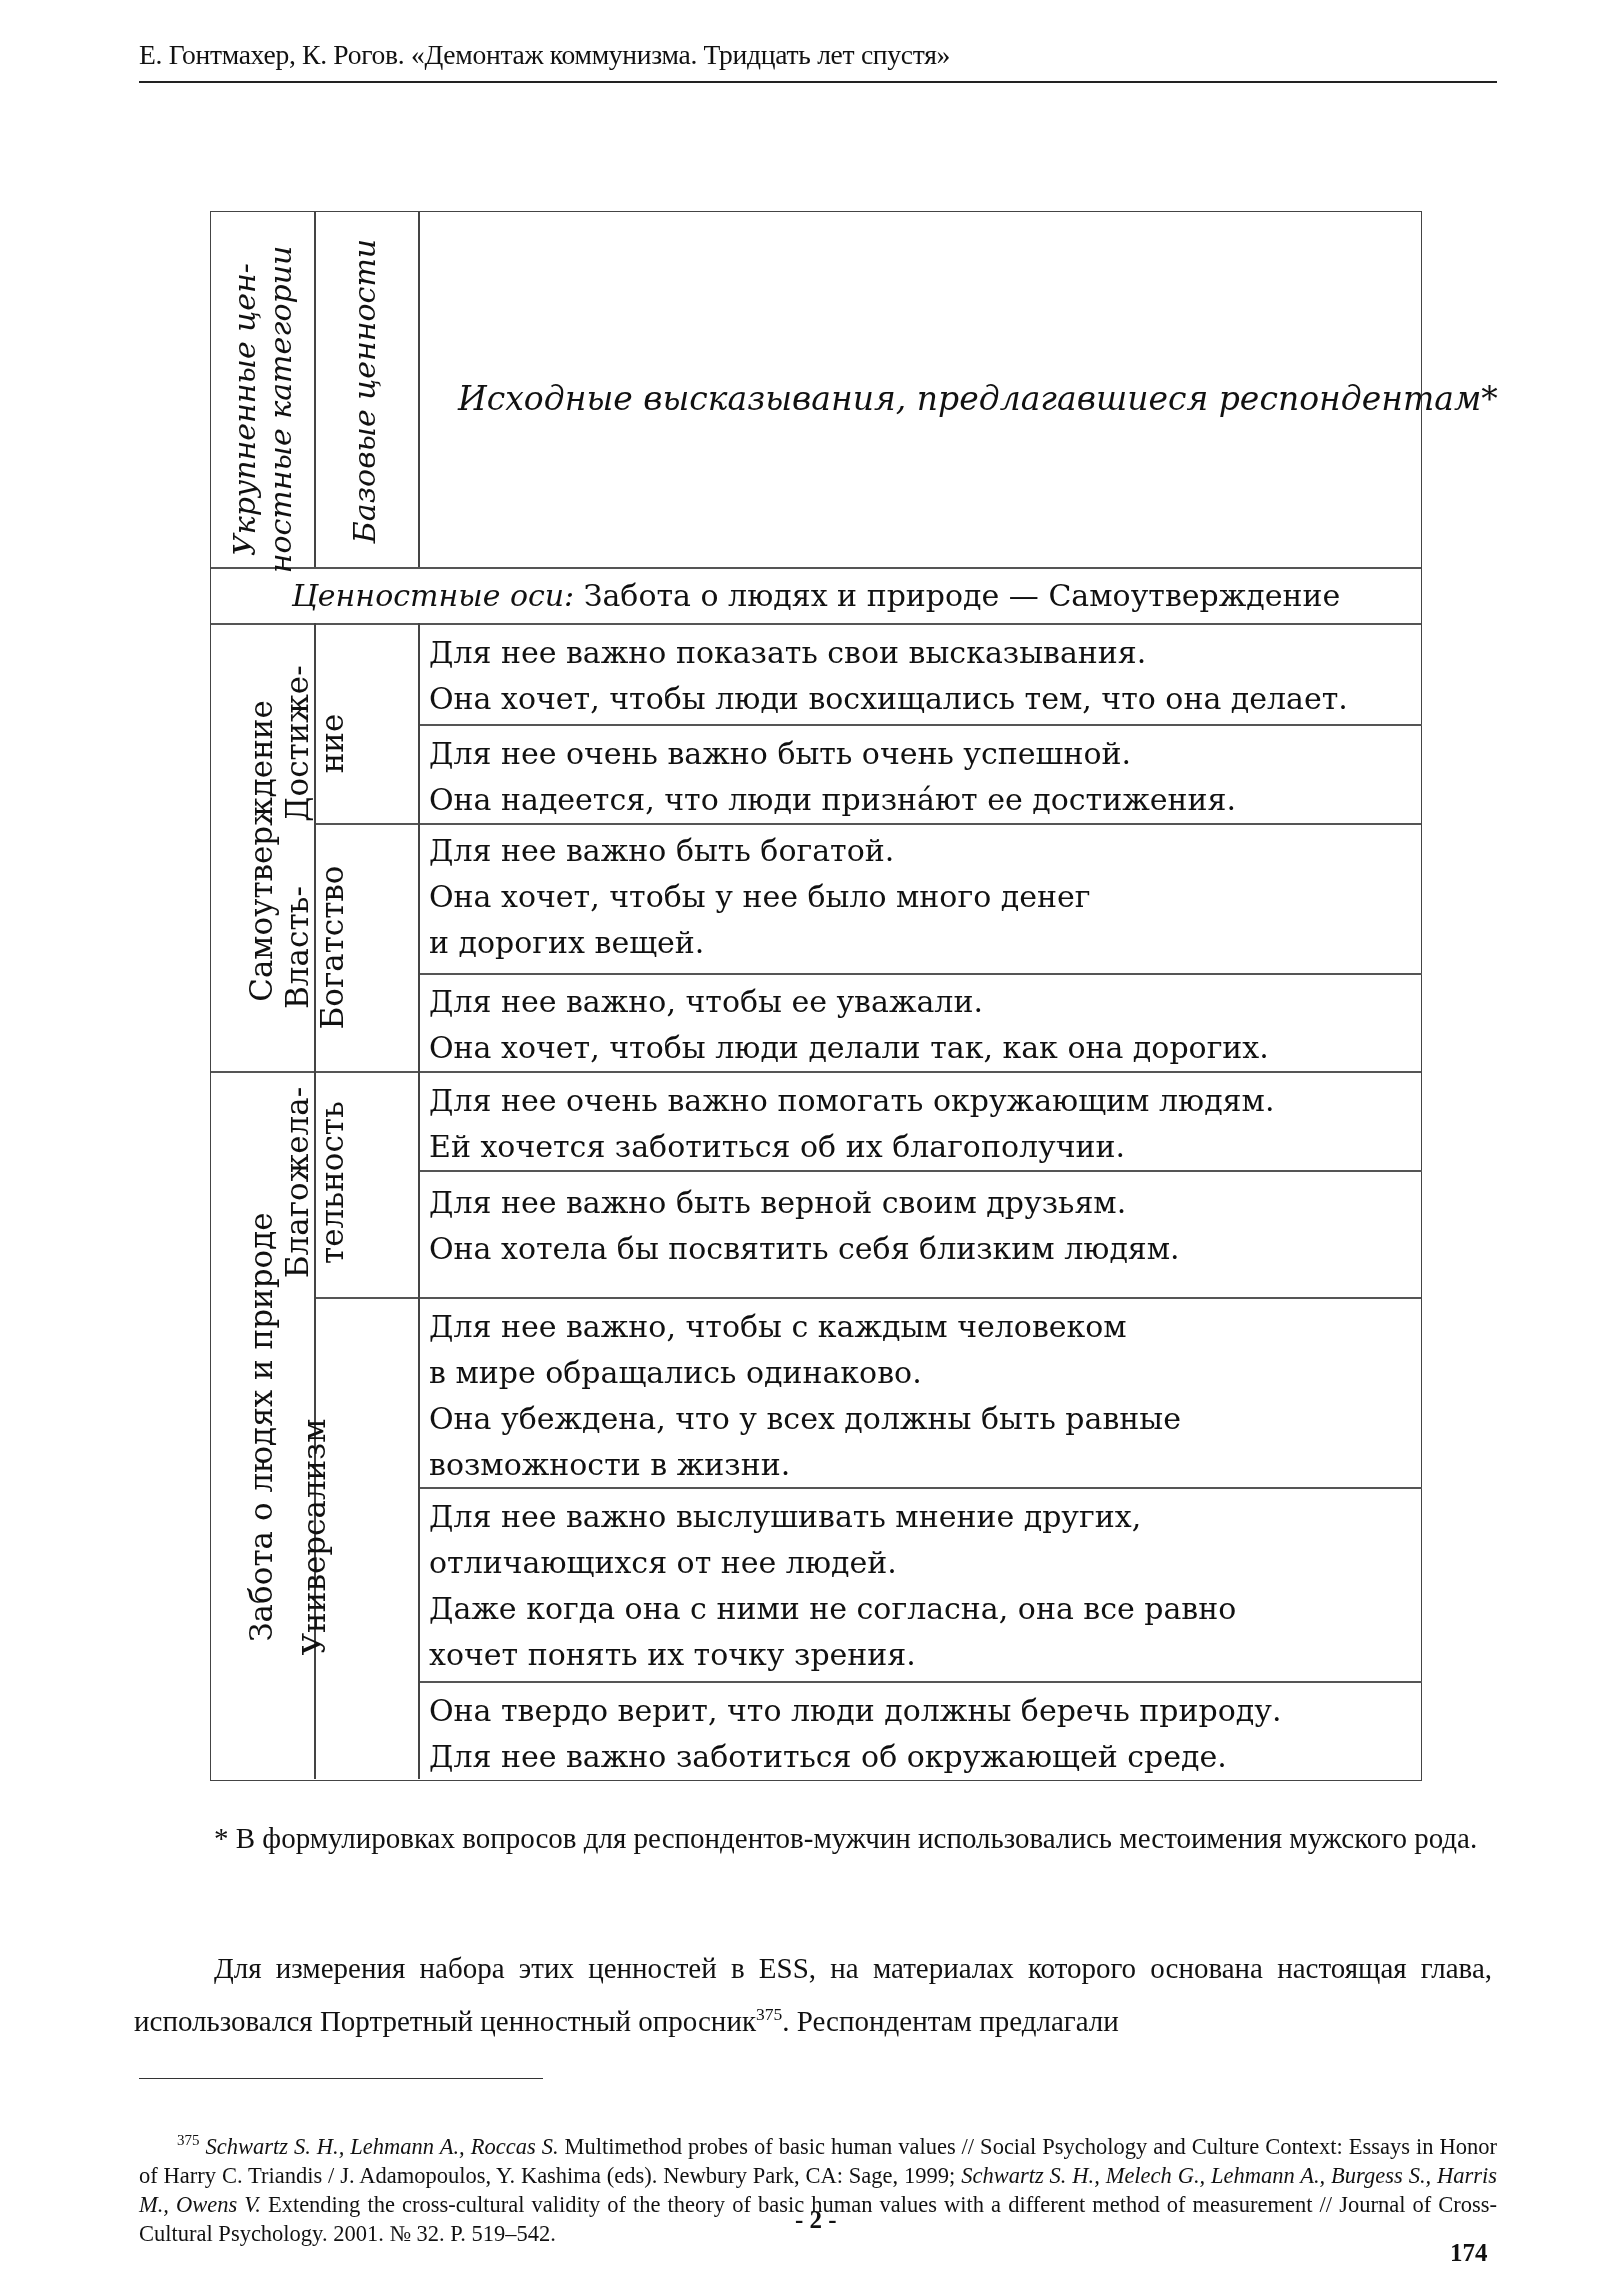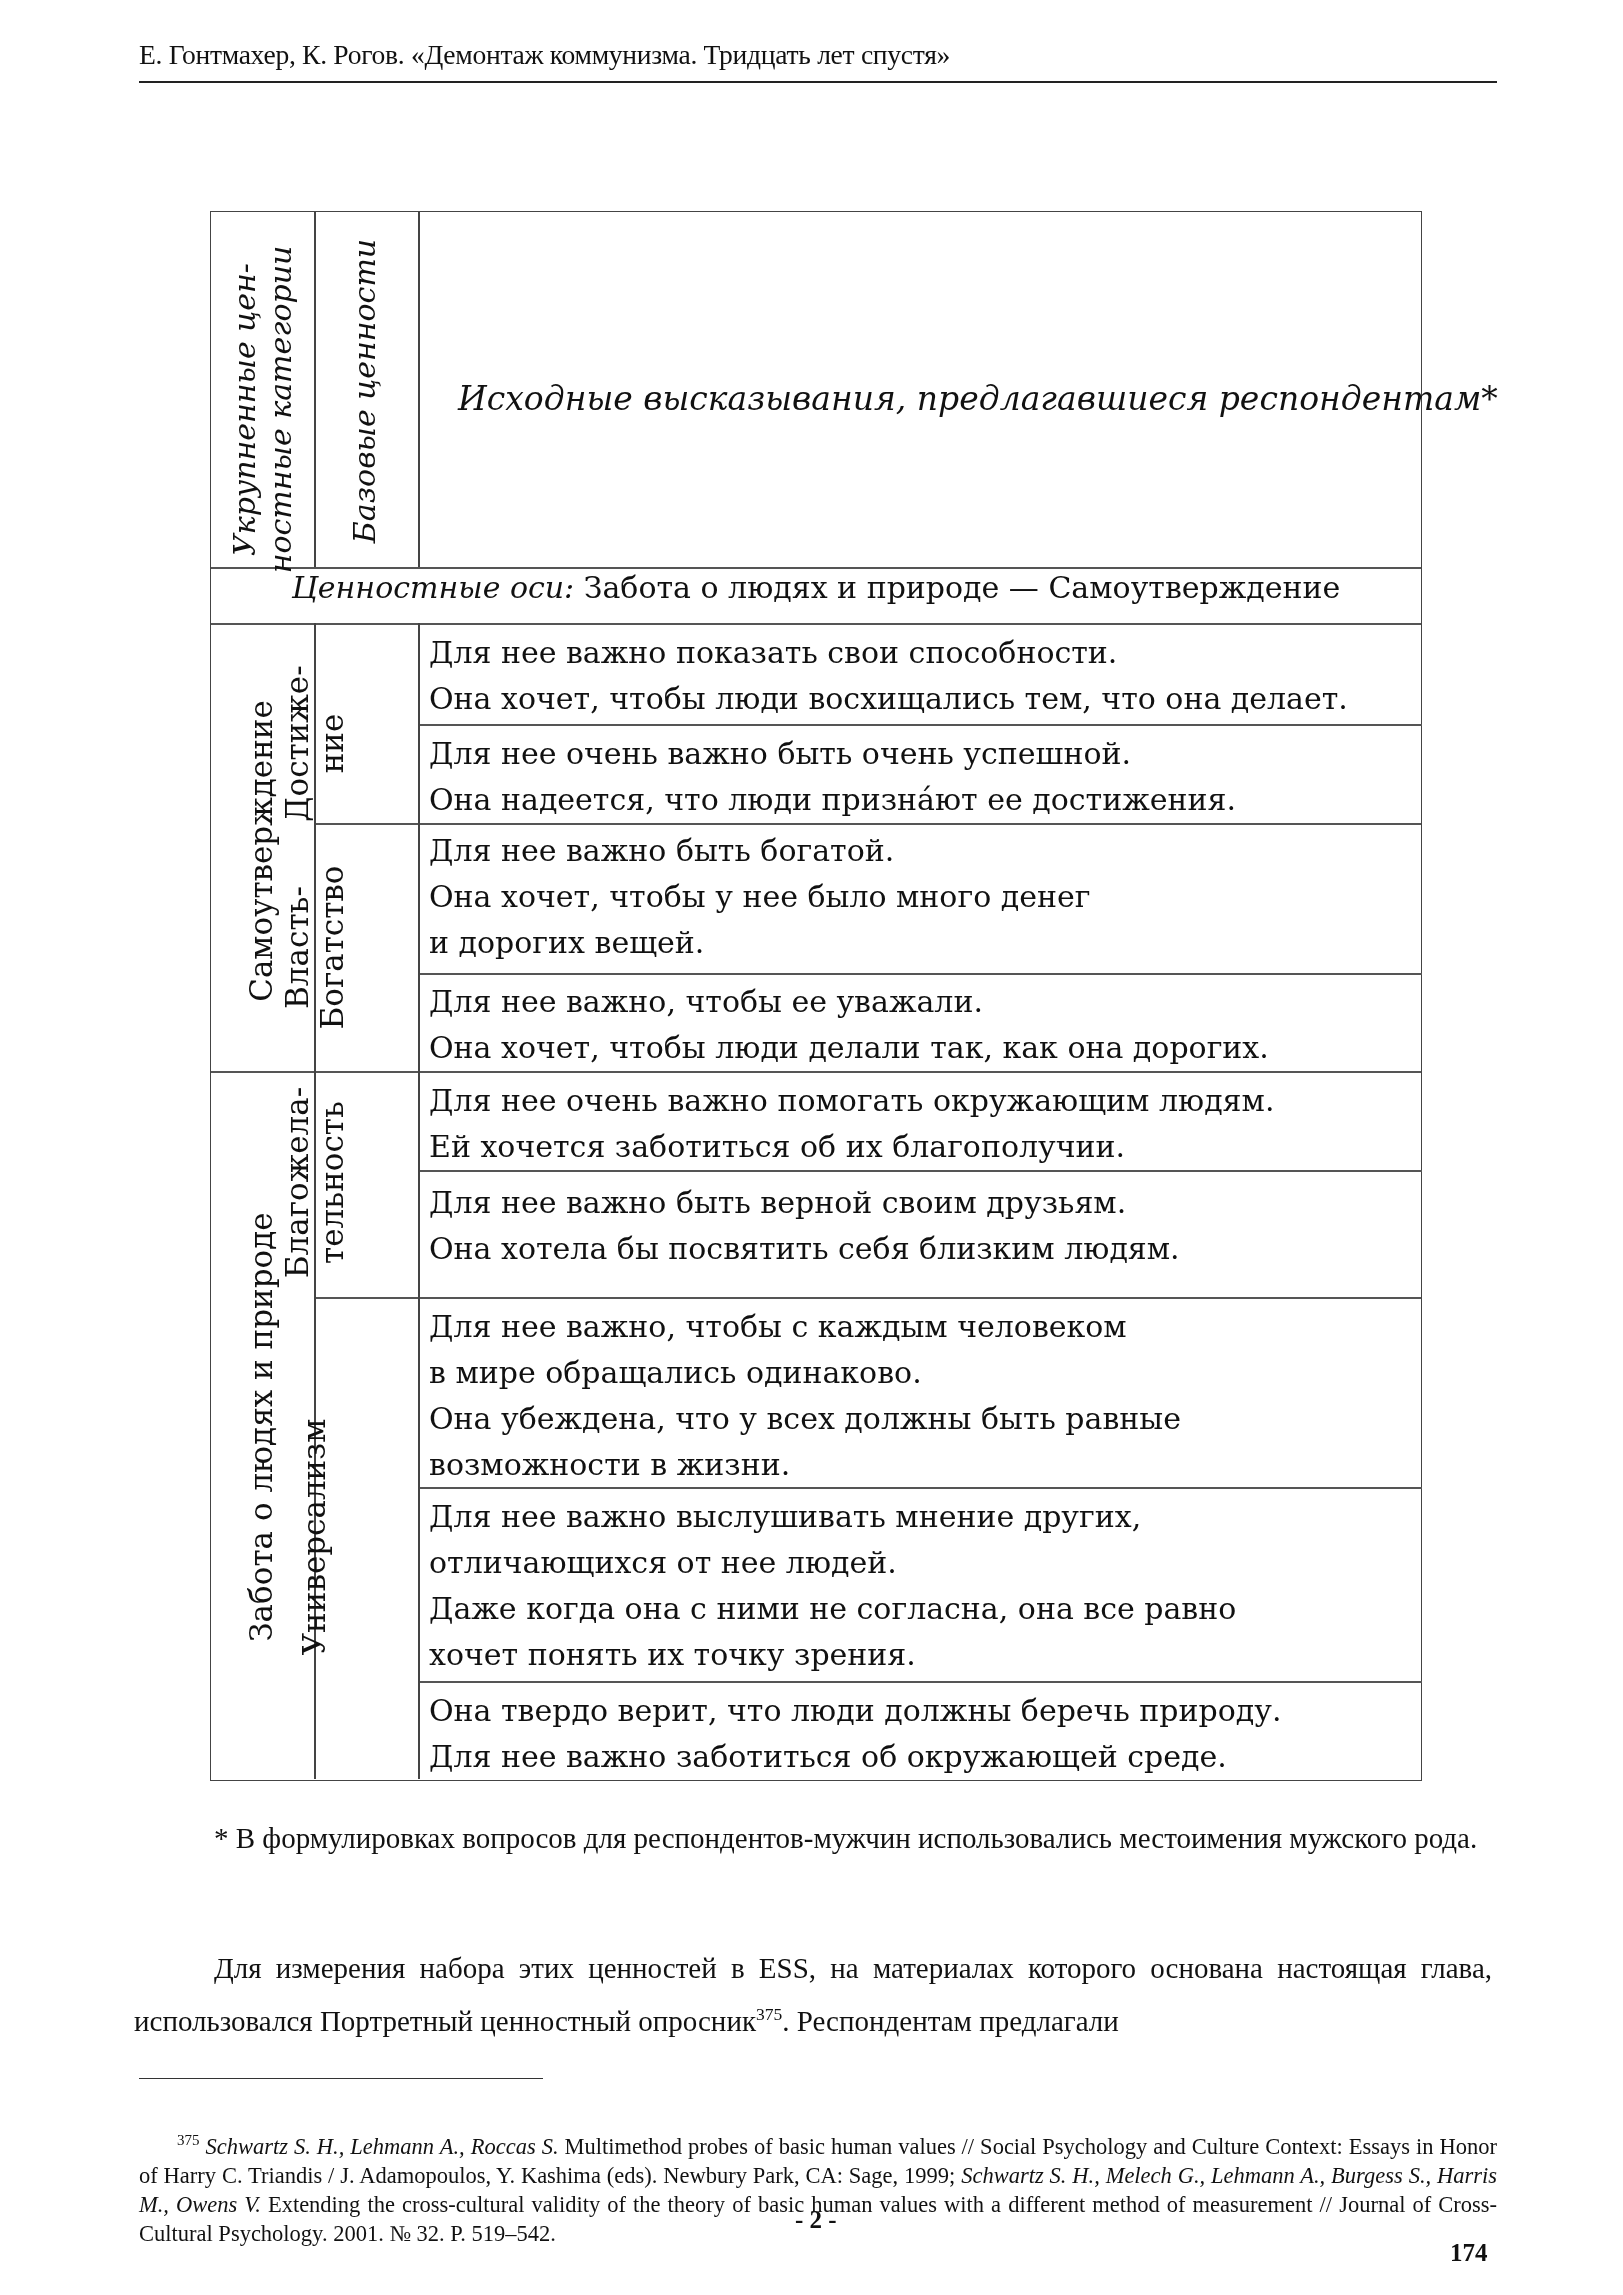--- a/index.html
+++ b/index.html
@@ -47,37 +47,37 @@
   <div class="vl" style="left:103px;top:411px;height:1156px"></div>
   <div class="vl" style="left:207px;top:411px;height:1156px"></div>
 
   <div class="vtext ital" style="left:-122px;top:160px;width:351px;height:75px;font-size:30px;line-height:36px">
     <div>Укрупненные цен-</div>
     <div>ностные категории</div>
   </div>
   <div class="vtext ital" style="left:-20.7px;top:160px;width:351px;height:38px;font-size:30px">Базовые ценности</div>
   <div class="ital" style="position:absolute;left:247px;top:167px;font-size:33px;white-space:nowrap">Исходные высказывания, предлагавшиеся респондентам*</div>
 
-  <div style="position:absolute;left:0;top:350px;width:1210px;text-align:center;font-size:30px;line-height:51px;white-space:nowrap">
+  <div style="position:absolute;left:0;top:358px;width:1210px;text-align:center;font-size:30px;line-height:51px;white-space:nowrap">
     <span class="ital">Ценностные оси:</span>
     <span>Забота о людях и природе — Самоутверждение</span>
   </div>
 
   <div class="vtext" style="left:-172px;top:617px;width:451px;height:44px">Самоутверждение</div>
   <div class="vtext" style="left:-38px;top:494px;width:288px;height:75px;line-height:35px">
     <div>Достиже-</div>
     <div>ние</div>
   </div>
   <div class="vtext" style="left:-38px;top:698px;width:288px;height:75px;line-height:35px">
     <div>Власть-</div>
     <div>Богатство</div>
   </div>
 
   <div class="cell-text" style="top:418px">
-    <div>Для нее важно показать свои способности.</div>
+    <div>Для нее важно показать свои высказывания.</div>
     <div>Она хочет, чтобы люди восхищались тем, что она делает.</div>
   </div>
   <div class="cell-text" style="top:519px">
     <div>Для нее очень важно быть очень успешной.</div>
     <div>Она надеется, что люди признáют ее достижения.</div>
   </div>
   <div class="cell-text" style="top:616px">
     <div>Для нее важно быть богатой.</div>
     <div>Она хочет, чтобы у нее было много денег</div>
     <div>и дорогих вещей.</div>

